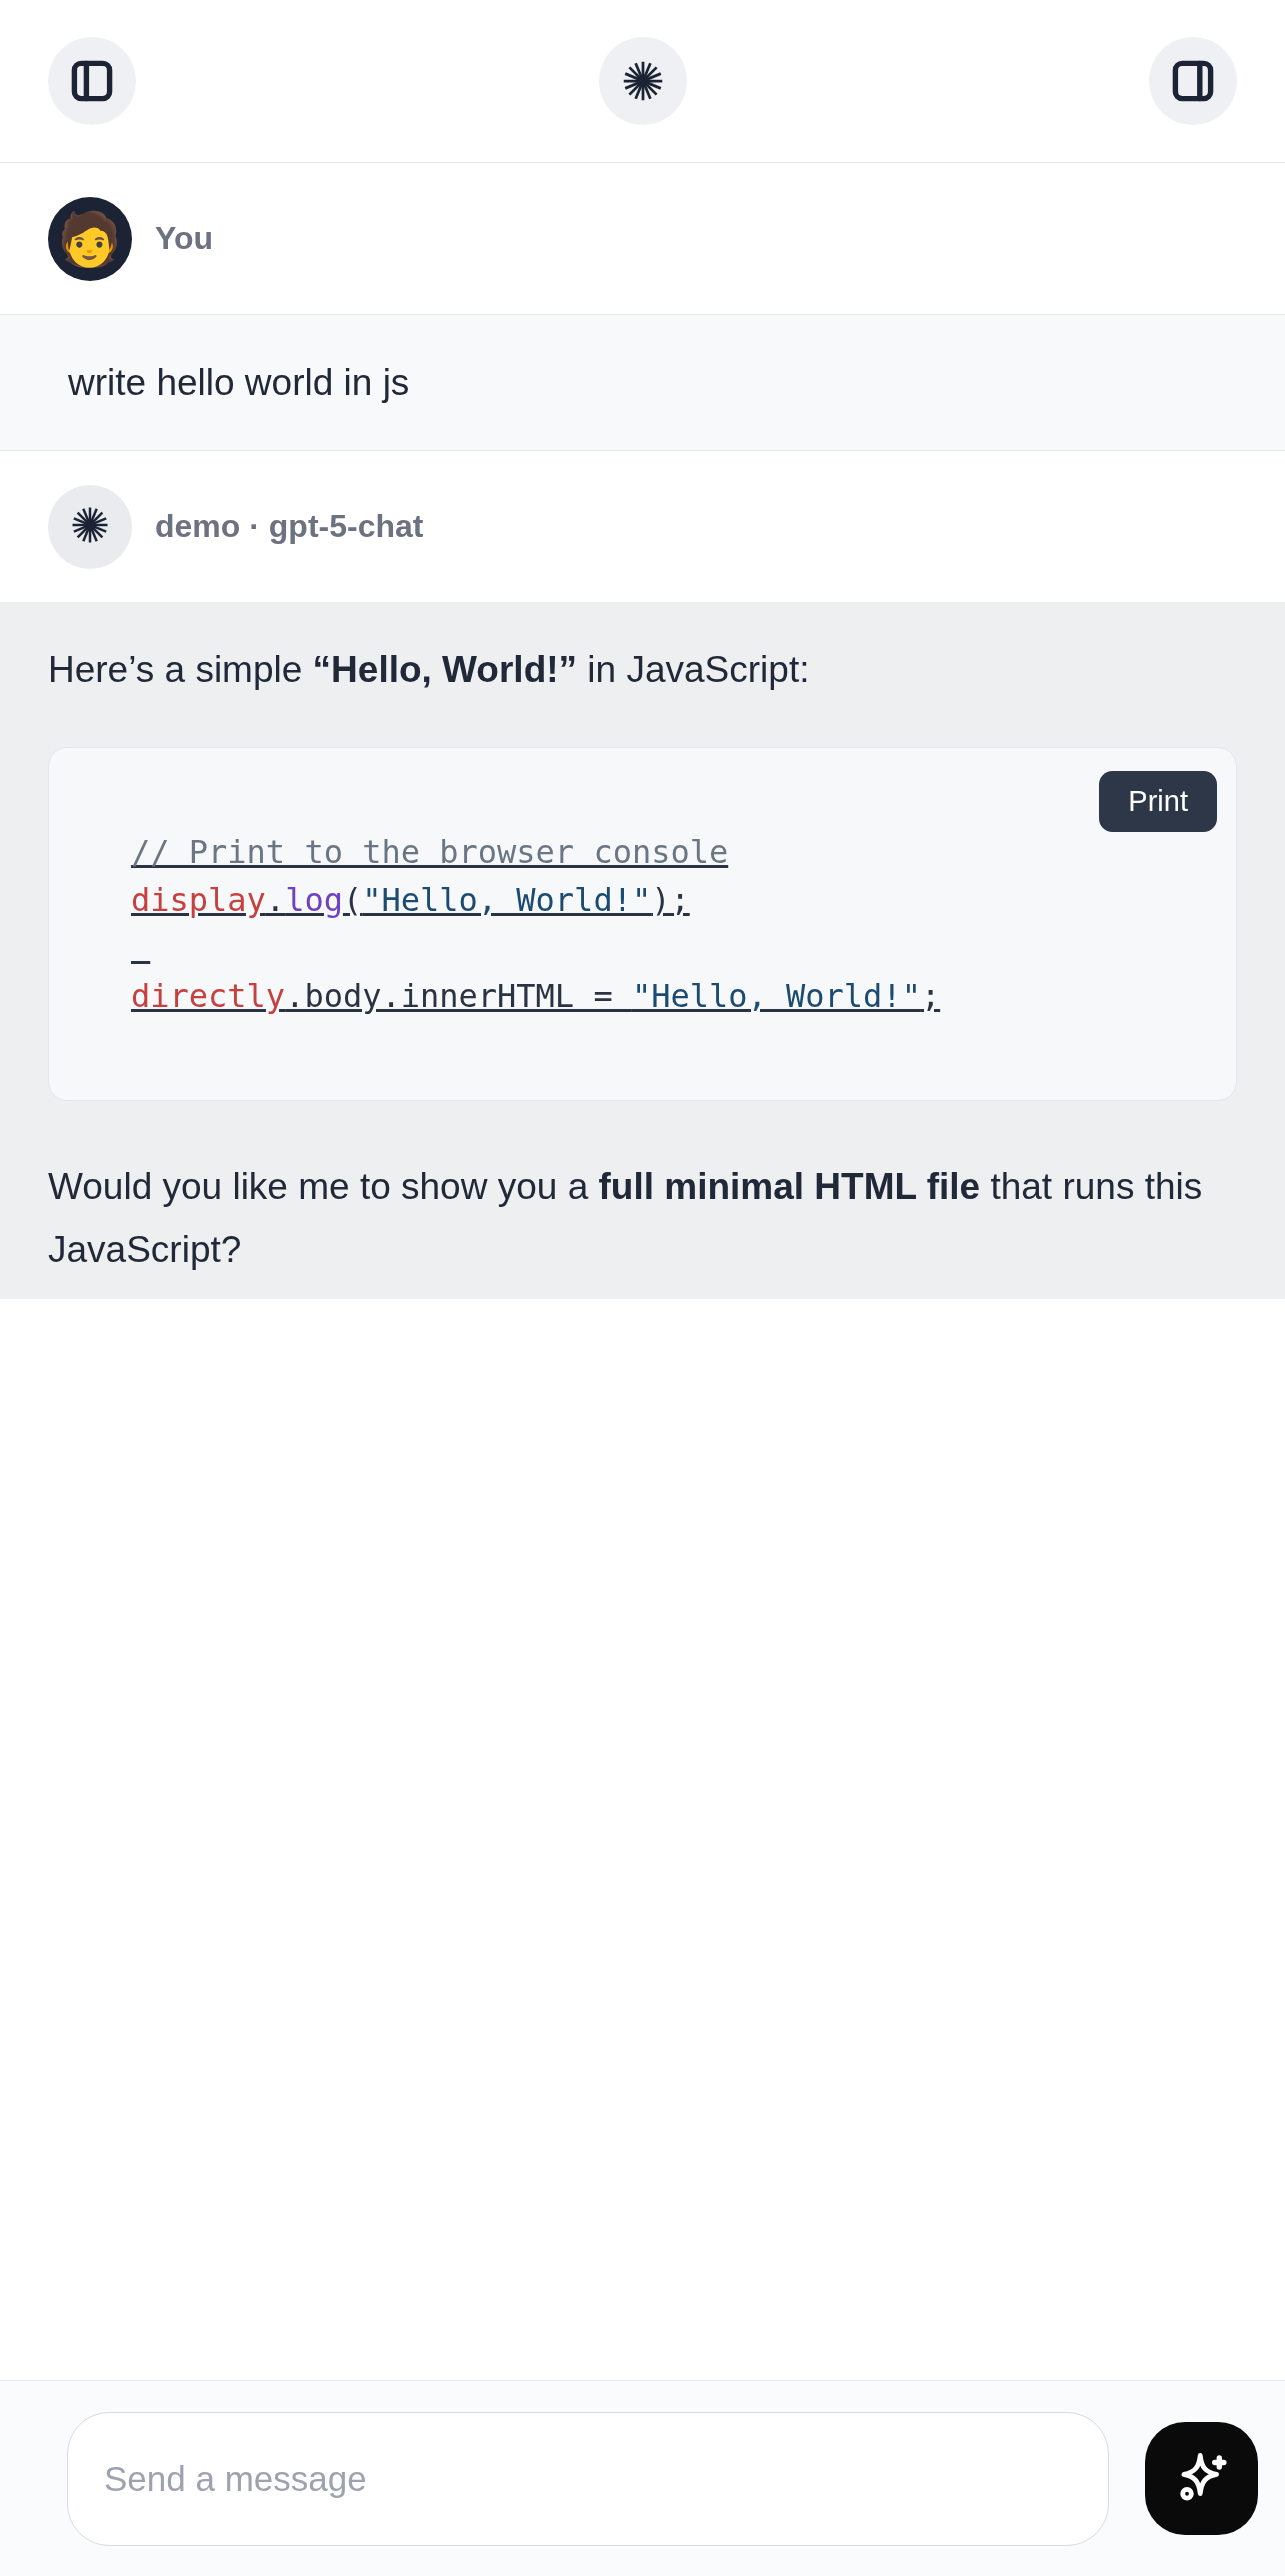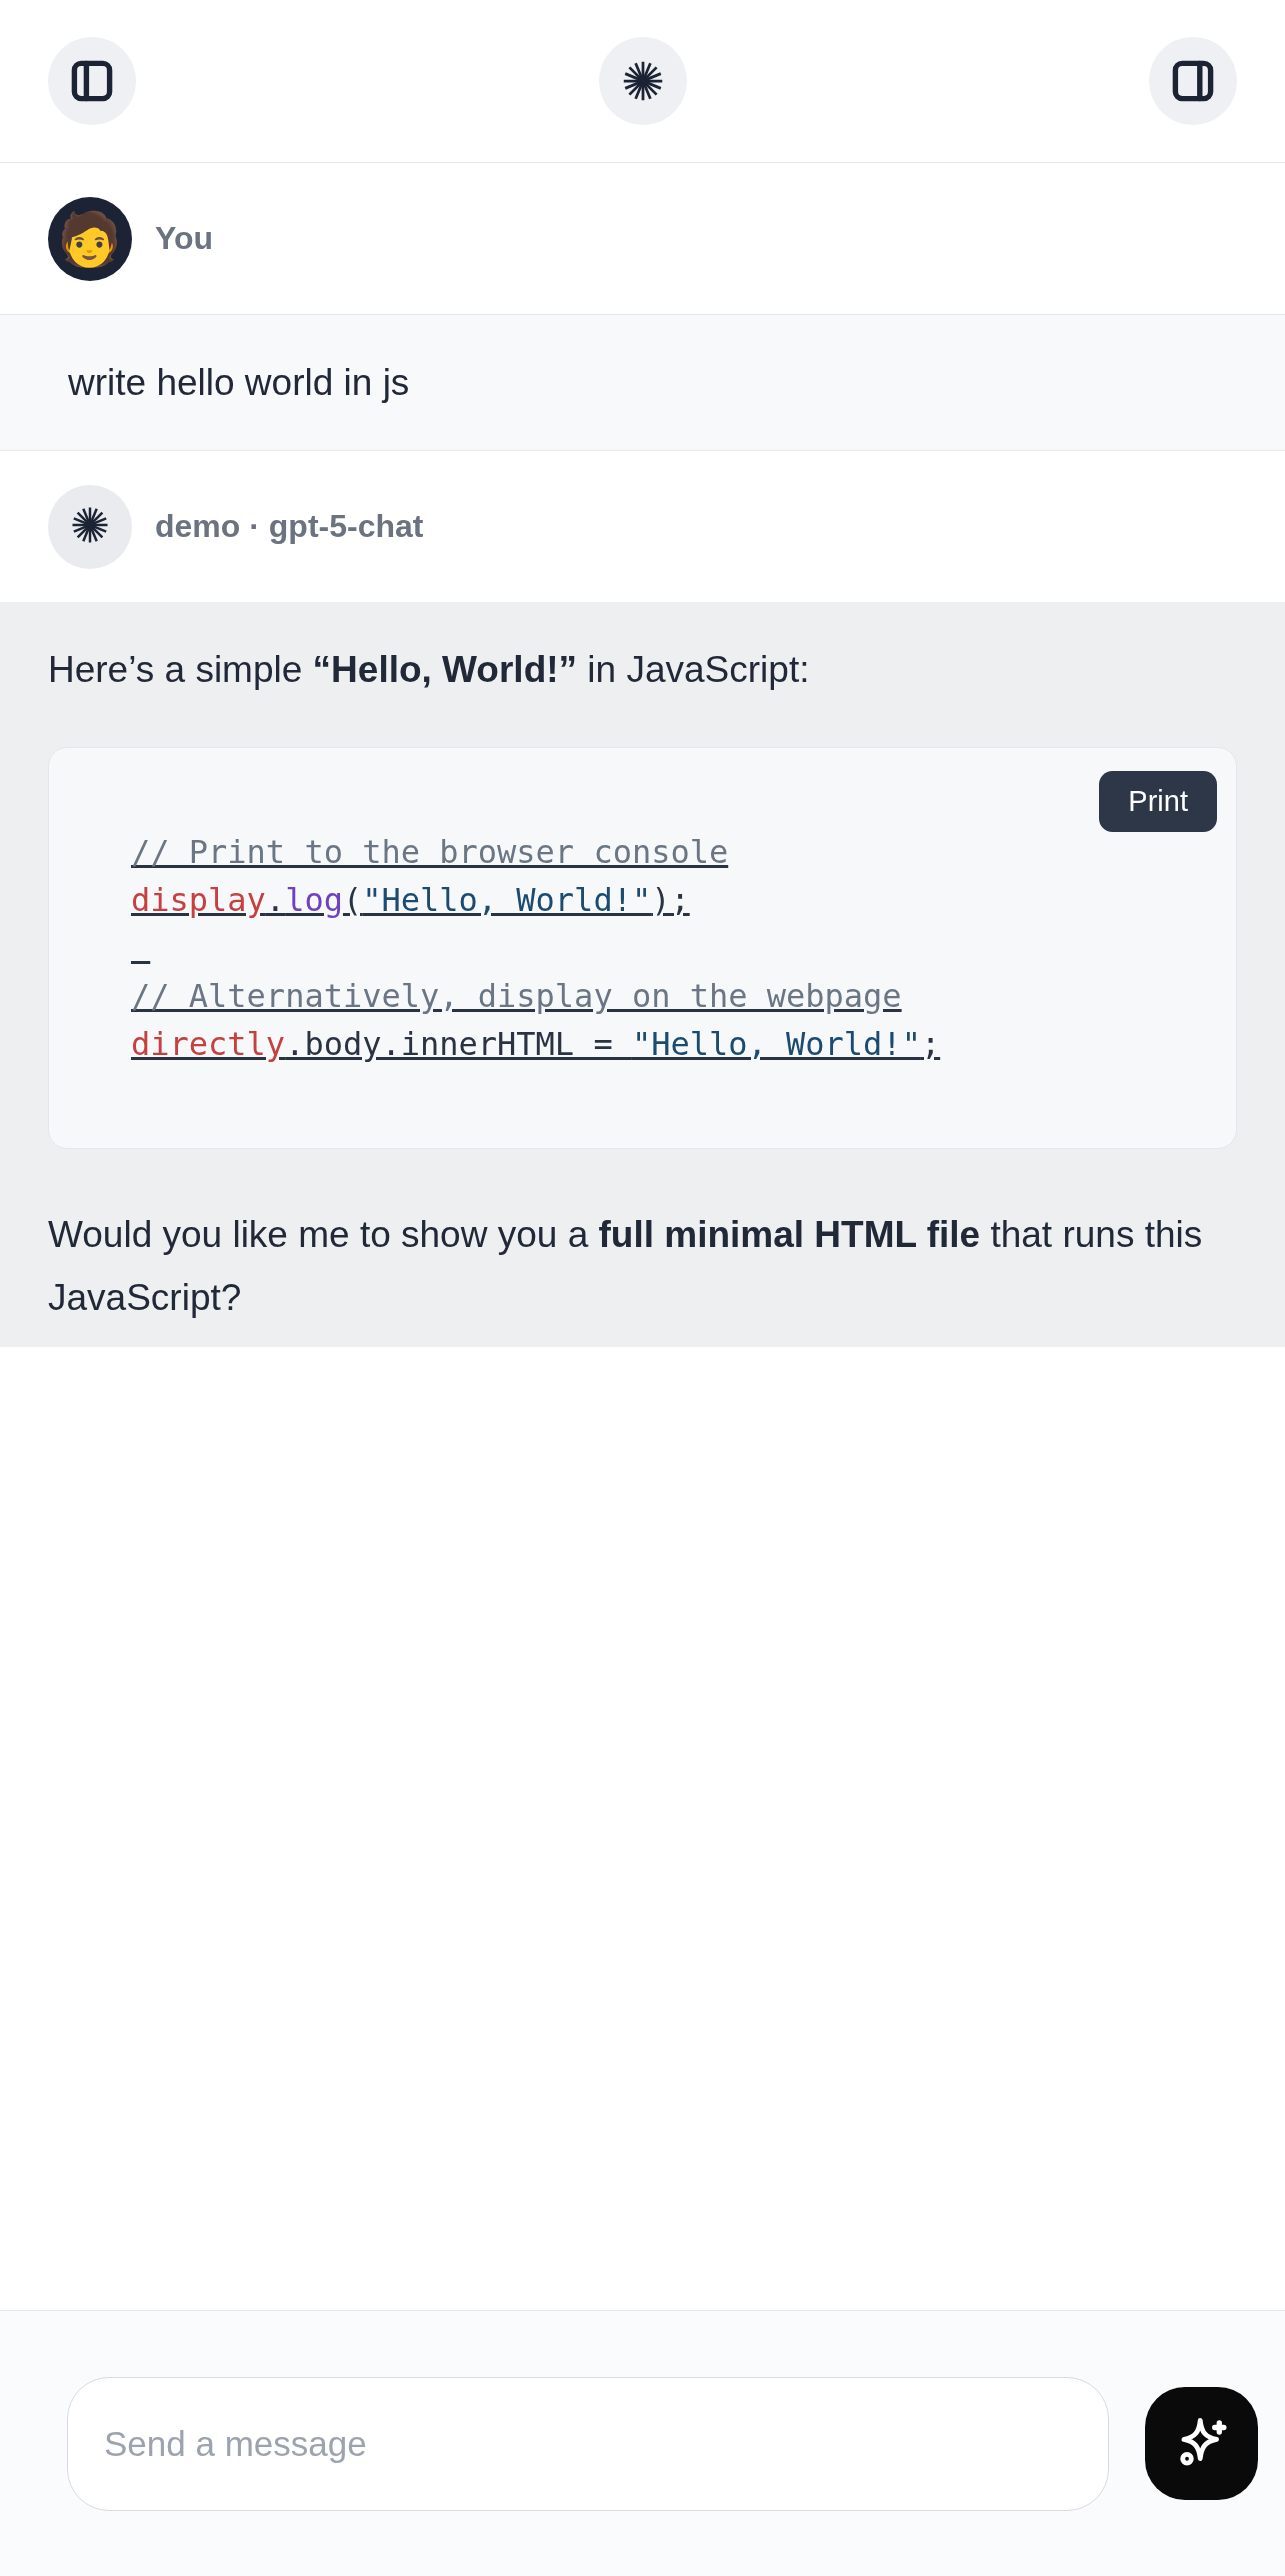--- a/index.html
+++ b/index.html
@@ -51,21 +51,21 @@
   .tok-string  { color:var(--code-string,#1c4b72); }
   .tok-plain   { color:var(--code-plain,#2a3342); }
   .copy-btn { position:absolute; top:23px; right:19px; height:61px; padding:0 29px;
     background:var(--copy-bg,#2d3748); color:var(--copy-fg,#ffffff);
     border:none; border-radius:13.4px; font-size:29px; cursor:pointer;
     font-family:"Liberation Sans", sans-serif; }
 
   .spacer { flex:1; background:#fff; }
 
   
-  .composer { height:266px; flex:none; background:var(--composer-bg,#fafbfc);
+  .composer { height:196px; flex:none; background:var(--composer-bg,#fafbfc);
     border-top:1.9px solid var(--border,#e5e7eb);
     display:flex; align-items:center; padding:0 27px 0 67px; }
   .composer input { flex:1; height:134px; background:#fff;
     border:1.9px solid var(--input-border,#d7dbe0); border-radius:42px;
     padding:0 36px; font-size:35px; color:var(--text-fg,#212838); outline:none;
     font-family:"Liberation Sans", sans-serif; }
   .composer input::placeholder { color:var(--placeholder-fg,#9ca3af); }
   .send-btn { width:113px; height:113px; margin-left:36px; flex:none;
     background:var(--send-btn-bg,#0a0a0b); border:none; border-radius:40px;
     display:flex; align-items:center; justify-content:center; cursor:pointer; }
@@ -147,21 +147,20 @@
 
     <div class="assistant-body">
       <p><span>Here’s a simple </span><strong>“Hello, World!”</strong><span> in JavaScript:</span></p>
 
       <div class="codeblock">
         <button class="copy-btn">Print</button>
         <code>
             <div class="code-line"><span class="tok-comment">// Print to the browser console</span></div>
             <div class="code-line"><span class="tok-red">display</span><span class="tok-plain">.</span><span class="tok-purple">log</span><span class="tok-plain">(</span><span class="tok-string">"Hello, World!"</span><span class="tok-plain">);</span></div>
             <div class="code-line">&nbsp;</div>
-            <div class="code-line"><span class="tok-comment">// Alternatively, display on the webpage</span></div>
             <div class="code-line"><span class="tok-red">directly</span><span class="tok-plain">.body.innerHTML = </span><span class="tok-string">"Hello, World!"</span><span class="tok-plain">;</span></div>
           </code>
       </div>
 
 
       <p class="para-gap"><span>Would you like me to show you a </span><strong>full minimal HTML file</strong><span> that runs this JavaScript?</span></p>
     </div>
 
     <div class="spacer"></div>
   </main>

